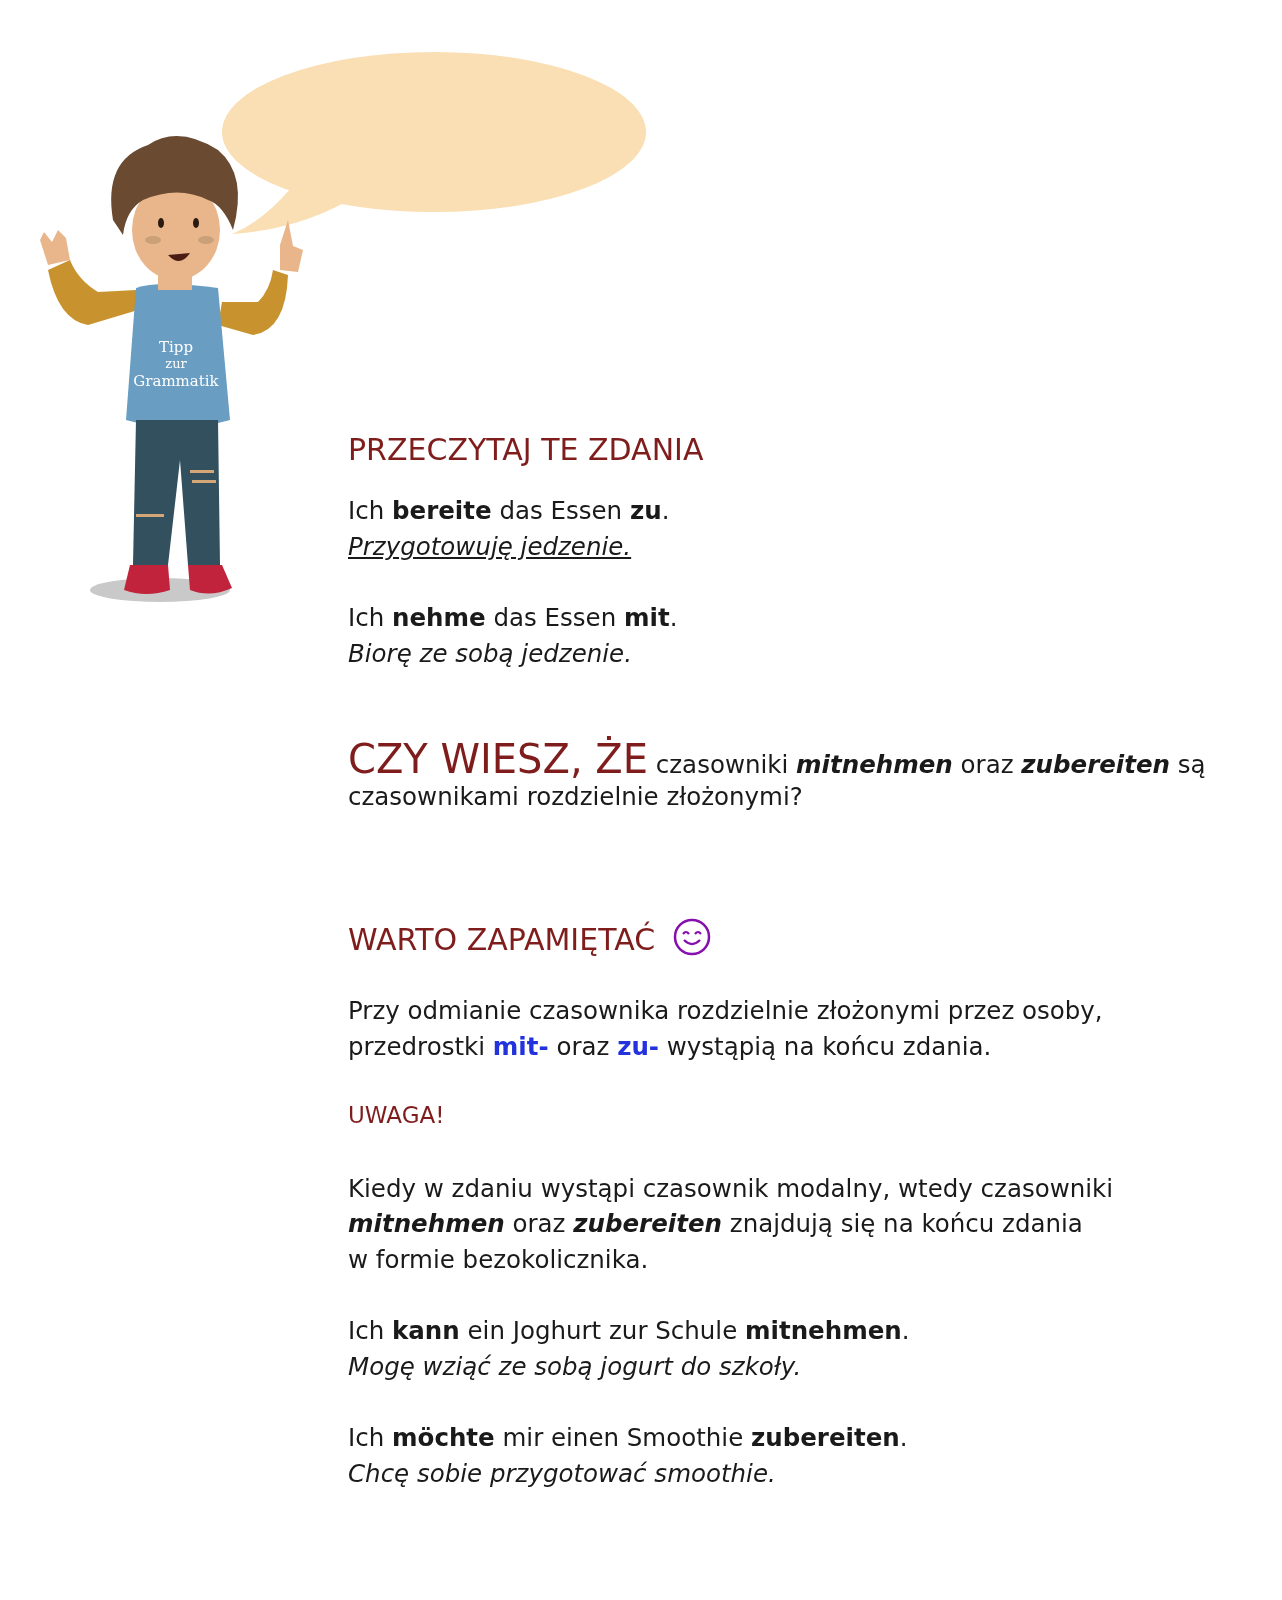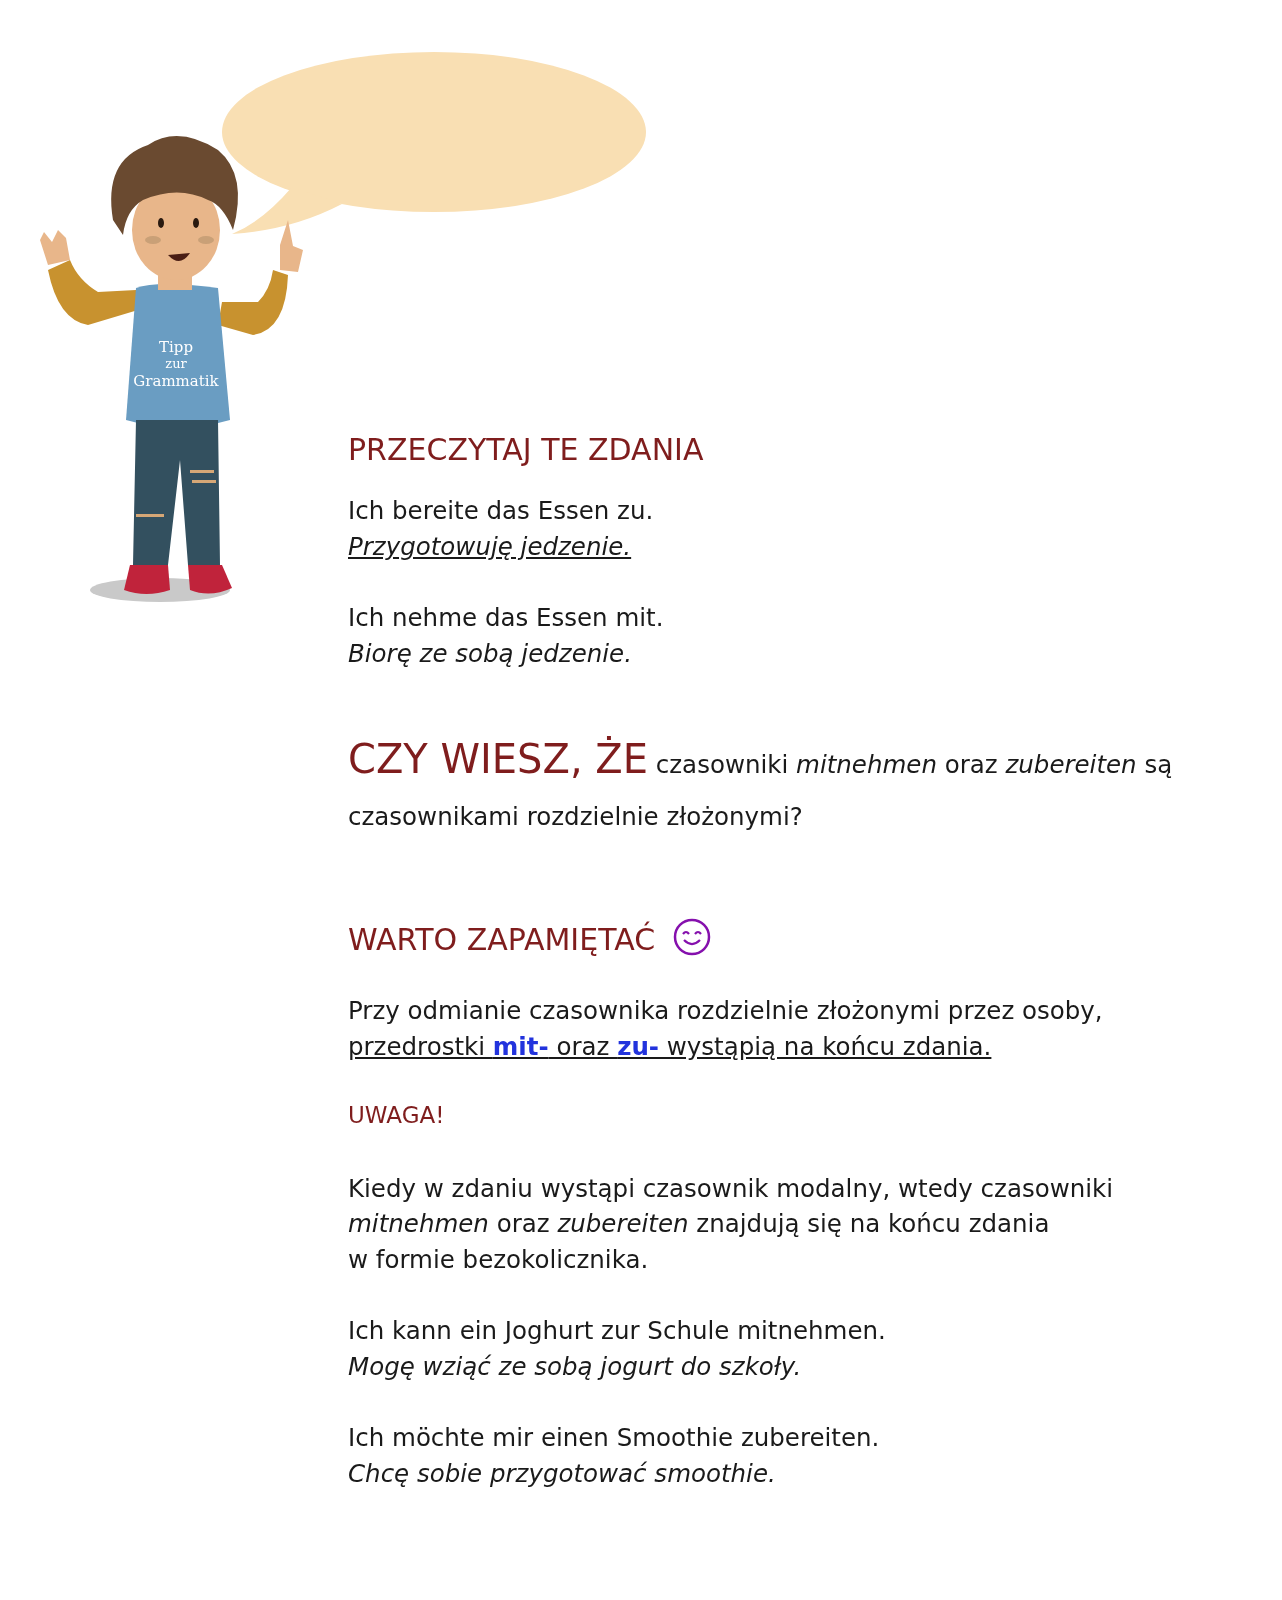--- a/index.html
+++ b/index.html
@@ -14,21 +14,21 @@
     }
     .bubble svg { position: absolute; left: 0; top: 0; }
     .bubble-text {
       position: absolute; left: 0; top: 52px; width: 440px; text-align: center;
       font-weight: bold; font-size: 29px; line-height: 38px; color: #1a1a1a;
     }
     .content { position: absolute; left: 348px; top: 0; width: 900px; }
     .h-purple { color: #7f1d1d; font-weight: normal; }
     .h1 { position: absolute; top: 432px; font-size: 30px; letter-spacing: 0px; white-space: nowrap; }
     .p { position: absolute; font-size: 24.5px; line-height: 36px; white-space: nowrap; }
-    .p b { font-weight: normal; }
+    .p b { font-weight: bold; }
     .p i { font-style: italic; }
     .blue { color: #2233dd; font-weight: bold; }
     .smiley { display: inline-block; vertical-align: -6px; margin-left: 8px; }
     .uwaga { position: absolute; top: 1132px; font-size: 23px; }
   </style>
 </head>
 <body>
 
 <div class="bubble">
   <svg width="440" height="200" viewBox="0 0 440 200">
@@ -93,36 +93,36 @@
   <div class="p" style="top:600px;">
     <span>Ich </span><b>nehme</b><span> das Essen </span><b>mit</b><span>.</span>
   </div>
   <div class="p" style="top:636px;">
     <i>Biorę ze sobą jedzenie.</i>
   </div>
 
   <div class="p" style="top:741px;">
     <span class="h-purple" style="font-size:40px;">CZY WIESZ, ŻE</span><span> czasowniki </span><b><i>mitnehmen</i></b><span> oraz </span><b><i>zubereiten</i></b><span> są</span>
   </div>
-  <div class="p" style="top:779px;margin-top:20px;">czasownikami rozdzielnie złożonymi?</div>
+  <div class="p" style="top:779px;">czasownikami rozdzielnie złożonymi?</div>
 
   <div class="h1 h-purple" style="top:918px;">
     <span>WARTO ZAPAMIĘTAĆ</span>
     <span class="smiley">
       <svg width="38" height="38" viewBox="0 0 38 38">
         <circle cx="19" cy="19" r="17" fill="none" stroke="#8510ad" stroke-width="2.5"></circle>
         <path d="M10 16 Q 13 12 16 16" fill="none" stroke="#8510ad" stroke-width="2.2"></path>
         <path d="M22 16 Q 25 12 28 16" fill="none" stroke="#8510ad" stroke-width="2.2"></path>
         <path d="M11 22 Q 19 30 27 22" fill="none" stroke="#8510ad" stroke-width="2.2"></path>
       </svg>
     </span>
   </div>
 
   <div class="p" style="top:993px;">Przy odmianie czasownika rozdzielnie złożonymi przez osoby,</div>
-  <div class="p" style="top:1029px;text-decoration:underline;">
+  <div class="p" style="top:1029px;">
     <span>przedrostki </span><span class="blue">mit-</span><span> oraz </span><span class="blue">zu-</span><span> wystąpią na końcu zdania.</span>
   </div>
 
   <div class="uwaga h-purple" style="top:1102px;">UWAGA!</div>
 
   <div class="p" style="top:1171px;">Kiedy w zdaniu wystąpi czasownik modalny, wtedy czasowniki</div>
   <div class="p" style="top:1206px;">
     <b><i>mitnehmen</i></b><span> oraz </span><b><i>zubereiten</i></b><span> znajdują się na końcu zdania</span>
   </div>
   <div class="p" style="top:1242px;">w formie bezokolicznika.</div>

